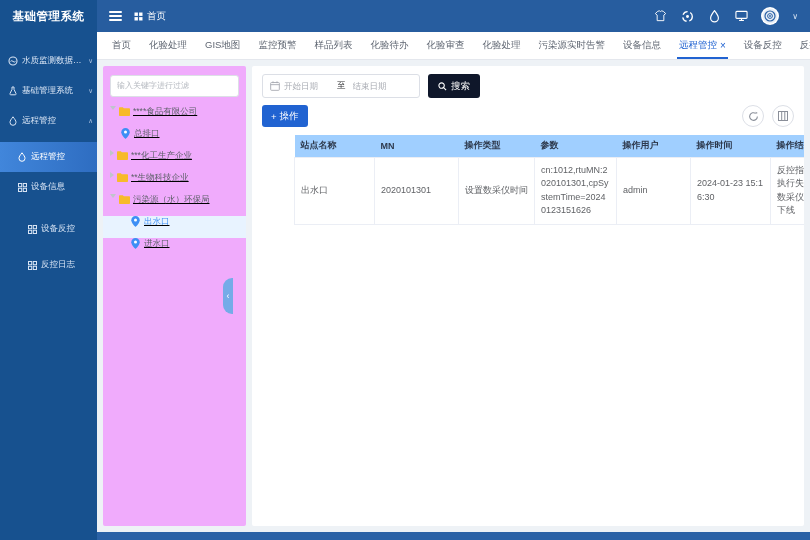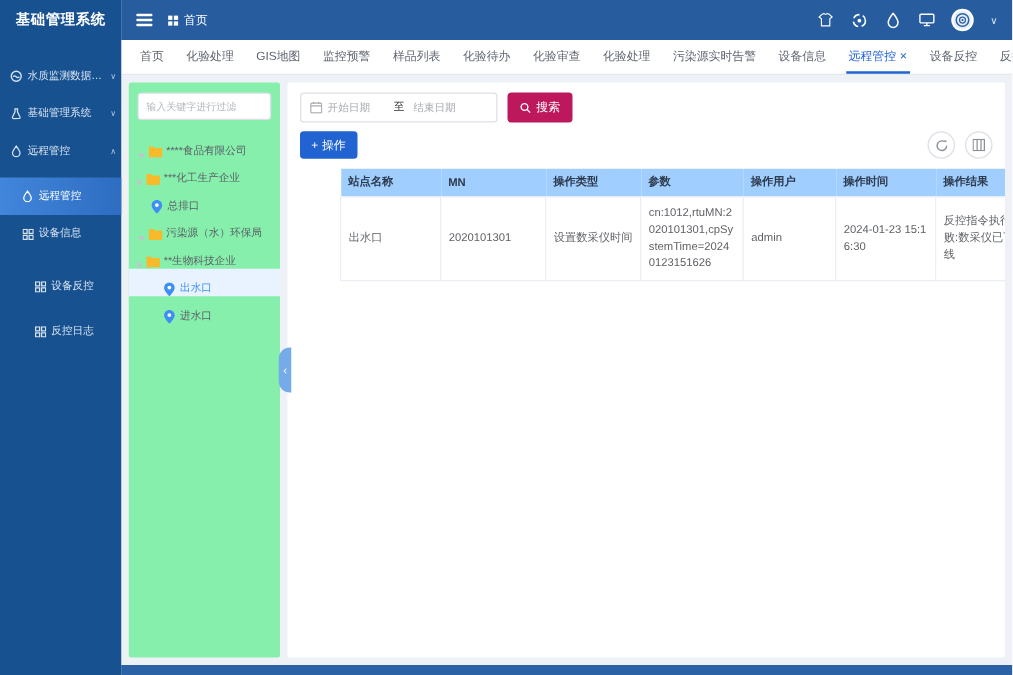--- a/index.html
+++ b/index.html
@@ -35,41 +35,41 @@
   
   .tabbar { position:absolute; left:97px; top:32px; right:0; height:28px; background:#fff; border-bottom:1px solid #e4e7ed; display:flex; align-items:center; padding-left:6px; z-index:2; }
   .tab { position:relative; height:100%; display:flex; align-items:center; gap:3px; padding:0 9px; font-size:9.5px; color:#5f6672; cursor:pointer; white-space:nowrap; }
   .tab.active { color:#2163d1; }
   .tab.active::after { content:""; position:absolute; left:7px; right:7px; bottom:0; height:2px; background:#2163d1; }
   .tab .tab-x { font-size:10px; line-height:1; color:#2163d1; }
 
   
   .content { position:absolute; left:97px; top:60px; right:0; bottom:8px; padding:6px; display:flex; gap:6px; }
 
-  .tree-panel { width:121px; background:#86efac; border-radius:2px; padding:8px 0; flex:0 0 auto; }
+  .tree-panel { width:143px; background:#f0abfc; border-radius:2px; padding:8px 0; flex:0 0 auto;text-decoration:underline; }
   .filter-wrap { padding:0 7px; margin-bottom:9px; }
   .filter-wrap input { width:100%; height:22px; border:1px solid #dcdfe6; border-radius:3px; padding:0 6px; font-size:8px; color:#333; outline:none; font-family:inherit; }
   .filter-wrap input::placeholder { color:#b4b8bf; }
-  .tree-row { height:22px; display:flex; align-items:flex-end; gap:3px; font-size:8.5px; color:#5a5e66; cursor:pointer; white-space:nowrap; overflow:hidden; }
+  .tree-row { height:22px; display:flex; align-items:flex-start; gap:3px; font-size:8.5px; color:#5a5e66; cursor:pointer; white-space:nowrap; overflow:hidden; }
   .tree-row.sel { background:#e8f3ff; color:#3d8ff5; }
   .ind0 { padding-left:7px; } .ind1 { padding-left:17px; } .ind2 { padding-left:27px; }
   .caret { width:0; height:0; flex:0 0 auto; }
   .caret.down { border-left:3.5px solid transparent; border-right:3.5px solid transparent; border-top:4.5px solid #c0c4cc; }
   .caret.right { border-top:3.5px solid transparent; border-bottom:3.5px solid transparent; border-left:4.5px solid #c0c4cc; }
   .t-icon { width:11px; height:11px; flex:0 0 auto; display:flex; align-items:center; justify-content:center; }
 
   .collapse-handle { position:absolute; left:126px; top:50%; transform:translateY(-50%); width:10px; height:36px; background:#74abe8; border-radius:9px 0 0 9px; color:#fff; font-size:9px; display:flex; align-items:center; justify-content:center; cursor:pointer; z-index:2; }
 
   .main-panel { flex:1; background:#fff; border-radius:2px; padding:8px 10px; overflow:hidden; }
   .tool-row1 { display:flex; align-items:center; gap:8px; margin-bottom:7px; }
   .date-range { width:158px; height:24px; border:1px solid #dcdfe6; border-radius:3px; display:flex; align-items:center; gap:4px; padding:0 7px; }
   .date-range input { width:46px; border:none; outline:none; font-size:8.5px; color:#606266; font-family:inherit; }
   .date-range input::placeholder { color:#a8abb2; }
   .date-sep { font-size:8.5px; color:#303133; padding:0 3px; }
-  .btn-primary { height:24px; background:#be185d; color:#fff; border:none; border-radius:3px; padding:0 10px; font-size:9.5px; display:flex; align-items:center; gap:4px; cursor:pointer; font-family:inherit; }
+  .btn-primary { height:24px; background:#0f172a; color:#fff; border:none; border-radius:3px; padding:0 10px; font-size:9.5px; display:flex; align-items:center; gap:4px; cursor:pointer; font-family:inherit; }
   .tool-row2 { display:flex; align-items:center; margin-bottom:8px; }
   .btn-action { height:22px; background:#2163d1; color:#fff; border:none; border-radius:3px; padding:0 9px; font-size:9.5px; display:flex; align-items:center; gap:3px; cursor:pointer; font-family:inherit; }
   .round-btns { margin-left:auto; display:flex; gap:8px; }
   .icon-circle { width:22px; height:22px; border:1px solid #dcdfe6; border-radius:50%; background:#fff; display:flex; align-items:center; justify-content:center; color:#8a8f99; cursor:pointer; }
 
   table.grid { width:100%; border-collapse:collapse; table-layout:fixed;margin-left:32px; }
   table.grid th { background:#a0cfff; color:#2e3a4e; font-size:9px; font-weight:bold; text-align:left; height:22px; padding:0 6px; }
   table.grid td { border:1px solid #ebeef5; font-size:9px; color:#606266; padding:6px; vertical-align:middle; line-height:1.5; word-break:break-all; }
   col.c-site{width:80px;} col.c-mn{width:84px;} col.c-type{width:76px;} col.c-params{width:82px;} col.c-user{width:74px;} col.c-time{width:80px;}
 
@@ -262,55 +262,55 @@
       </div>
       <div class="tree-row ind0">
         <span class="caret down"></span>
         <span class="t-icon">
           <svg width="11" height="9" viewBox="0 0 11 9">
               <path d="M0 1.2 C0 .6 .4 .2 1 .2 h2.8 l1 1.1 H10 c.6 0 1 .4 1 1 V8 c0 .6-.4 1-1 1 H1 C.4 9 0 8.6 0 8 Z" fill="#f7ba2a"></path>
             </svg>
         </span>
         <span>****食品有限公司</span>
       </div>
-      <div class="tree-row ind0">
-        <span class="caret right"></span>
-        <span class="t-icon">
-          <svg width="11" height="9" viewBox="0 0 11 9">
-              <path d="M0 1.2 C0 .6 .4 .2 1 .2 h2.8 l1 1.1 H10 c.6 0 1 .4 1 1 V8 c0 .6-.4 1-1 1 H1 C.4 9 0 8.6 0 8 Z" fill="#f7ba2a"></path>
-            </svg>
-        </span>
-        <span>***化工生产企业</span>
-      </div>
       <div class="tree-row ind1">
         <span class="t-icon">
           <svg width="9" height="11" viewBox="0 0 10 13">
               <path d="M5 0 C2.2 0 0 2.2 0 5 c0 3.4 5 8 5 8 s5-4.6 5-8 C10 2.2 7.8 0 5 0 Z" fill="#3d8ff5"></path>
               <circle cx="5" cy="4.8" r="1.8" fill="#fff"></circle>
             </svg>
         </span>
         <span>总排口</span>
       </div>
       <div class="tree-row ind0">
-        <span class="caret down"></span>
+        <span class="caret right"></span>
         <span class="t-icon">
           <svg width="11" height="9" viewBox="0 0 11 9">
               <path d="M0 1.2 C0 .6 .4 .2 1 .2 h2.8 l1 1.1 H10 c.6 0 1 .4 1 1 V8 c0 .6-.4 1-1 1 H1 C.4 9 0 8.6 0 8 Z" fill="#f7ba2a"></path>
             </svg>
         </span>
-        <span>污染源（水）环保局</span>
+        <span>***化工生产企业</span>
       </div>
       <div class="tree-row ind0">
         <span class="caret right"></span>
         <span class="t-icon">
           <svg width="11" height="9" viewBox="0 0 11 9">
               <path d="M0 1.2 C0 .6 .4 .2 1 .2 h2.8 l1 1.1 H10 c.6 0 1 .4 1 1 V8 c0 .6-.4 1-1 1 H1 C.4 9 0 8.6 0 8 Z" fill="#f7ba2a"></path>
             </svg>
         </span>
         <span>**生物科技企业</span>
+      </div>
+      <div class="tree-row ind0">
+        <span class="caret down"></span>
+        <span class="t-icon">
+          <svg width="11" height="9" viewBox="0 0 11 9">
+              <path d="M0 1.2 C0 .6 .4 .2 1 .2 h2.8 l1 1.1 H10 c.6 0 1 .4 1 1 V8 c0 .6-.4 1-1 1 H1 C.4 9 0 8.6 0 8 Z" fill="#f7ba2a"></path>
+            </svg>
+        </span>
+        <span>污染源（水）环保局</span>
       </div>
       <div class="tree-row ind2 sel">
         <span class="t-icon">
           <svg width="9" height="11" viewBox="0 0 10 13">
               <path d="M5 0 C2.2 0 0 2.2 0 5 c0 3.4 5 8 5 8 s5-4.6 5-8 C10 2.2 7.8 0 5 0 Z" fill="#3d8ff5"></path>
               <circle cx="5" cy="4.8" r="1.8" fill="#fff"></circle>
             </svg>
         </span>
         <span>出水口</span>
       </div>

